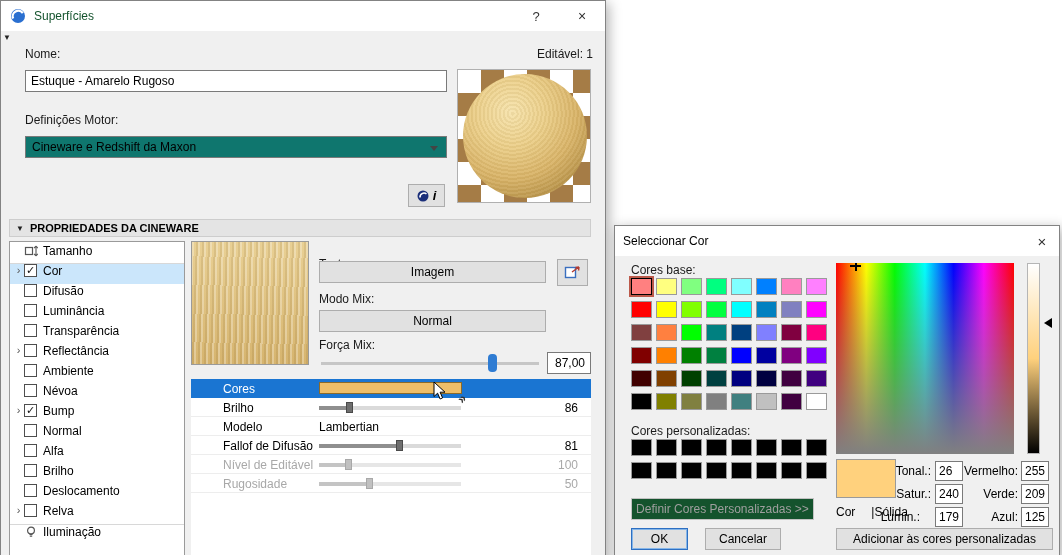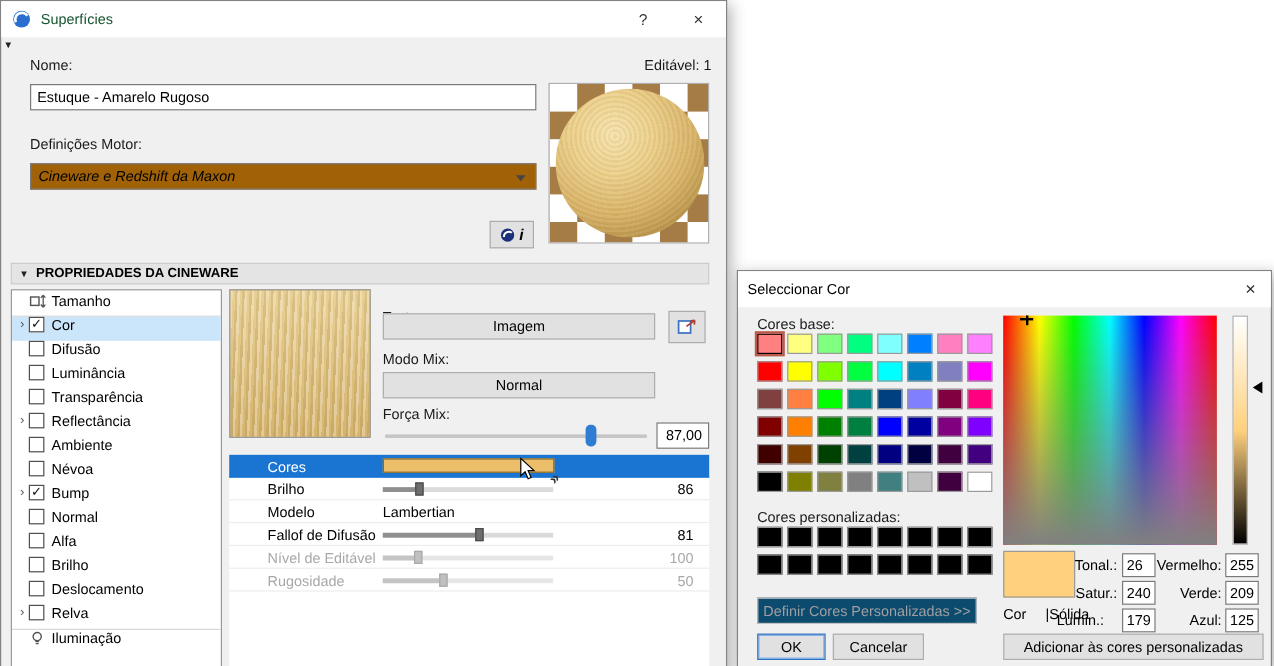--- a/index.html
+++ b/index.html
@@ -15,28 +15,28 @@
   .tb-title { margin-left:8px; }
   .tb-btn { position:absolute; top:0; height:30px; display:flex; align-items:center;
             justify-content:center; color:#333; cursor:default; }
 
   
   #dlg-surfaces { left:0; top:0; width:606px; height:570px; }
   #dlg-surfaces .tb-title { color:#14532d; }
   .lbl { position:absolute; color:#1a1a1a; }
   .tinput { position:absolute; background:#fff; border:1px solid #7a7a7a;
             padding:3px 5px; font:12px "Liberation Sans",sans-serif; }
-  .combo { position:absolute; background:#a16207; border:1px solid #7a7a7a;
-           padding:3px 22px 3px 6px;font-style:italic; }
+  .combo { position:absolute; background:#0f766e; border:1px solid #7a7a7a;
+           padding:3px 22px 3px 6px; }
   .combo-arrow { position:absolute; right:8px; top:9px; width:0; height:0;
                  border-left:4px solid transparent; border-right:4px solid transparent;
                  border-top:5px solid #444; }
   .wbtn { position:absolute; background:#e1e1e1; border:1px solid #adadad;
           text-align:center; padding-top:3px; cursor:default; }
-  .wbtn.disabled { background:#0c4a6e; border-color:#c2c2c2; color:#9f9f9f; }
+  .wbtn.disabled { background:#14532d; border-color:#c2c2c2; color:#9f9f9f; }
   .wbtn.focused { border:1px solid #2d6fc2; box-shadow:inset 0 0 0 1px #86b6e8; }
 
   .preview-box { position:absolute; left:456px; top:68px; width:134px; height:134px;
                  border:1px solid #b0b0b0; overflow:hidden;
                  background-color:#fff;
                  background-image:conic-gradient(#a57c46 0 25%, #ffffff 0 50%, #a57c46 0 75%, #ffffff 0);
                  background-size:46px 46px; }
   .sphere { position:absolute; left:5px; top:4px; width:124px; height:124px; border-radius:50%;
             background:
               repeating-radial-gradient(circle at 40% 32%, rgba(120,90,30,.07) 0 2px, rgba(255,255,255,.05) 2px 4px),
@@ -395,21 +395,21 @@
       <div class="ccell" style="background: rgb(0, 0, 0);"></div>
       <div class="ccell" style="background: rgb(0, 0, 0);"></div>
       <div class="ccell" style="background: rgb(0, 0, 0);"></div>
       <div class="ccell" style="background: rgb(0, 0, 0);"></div>
       <div class="ccell" style="background: rgb(0, 0, 0);"></div>
       <div class="ccell" style="background: rgb(0, 0, 0);"></div>
     </div>
 
   <div class="wbtn disabled" style="left:16px;top:272px;width:183px;height:22px">Definir Cores Personalizadas &gt;&gt;</div>
   <div class="wbtn focused" style="left:16px;top:302px;width:57px;height:22px">OK</div>
-  <div class="wbtn" style="left:79px;top:302px;width:76px;height:22px">Cancelar</div>
+  <div class="wbtn" style="left:90px;top:302px;width:76px;height:22px">Cancelar</div>
 
   <div class="hsfield">
     <span class="cross"></span>
   </div>
   <div class="lumbar"></div>
   <div class="lumarrow"></div>
 
   <div class="cswatch" style="background: rgb(255, 209, 125);"></div>
   <div class="solidlbl">
     <span>Cor</span>

